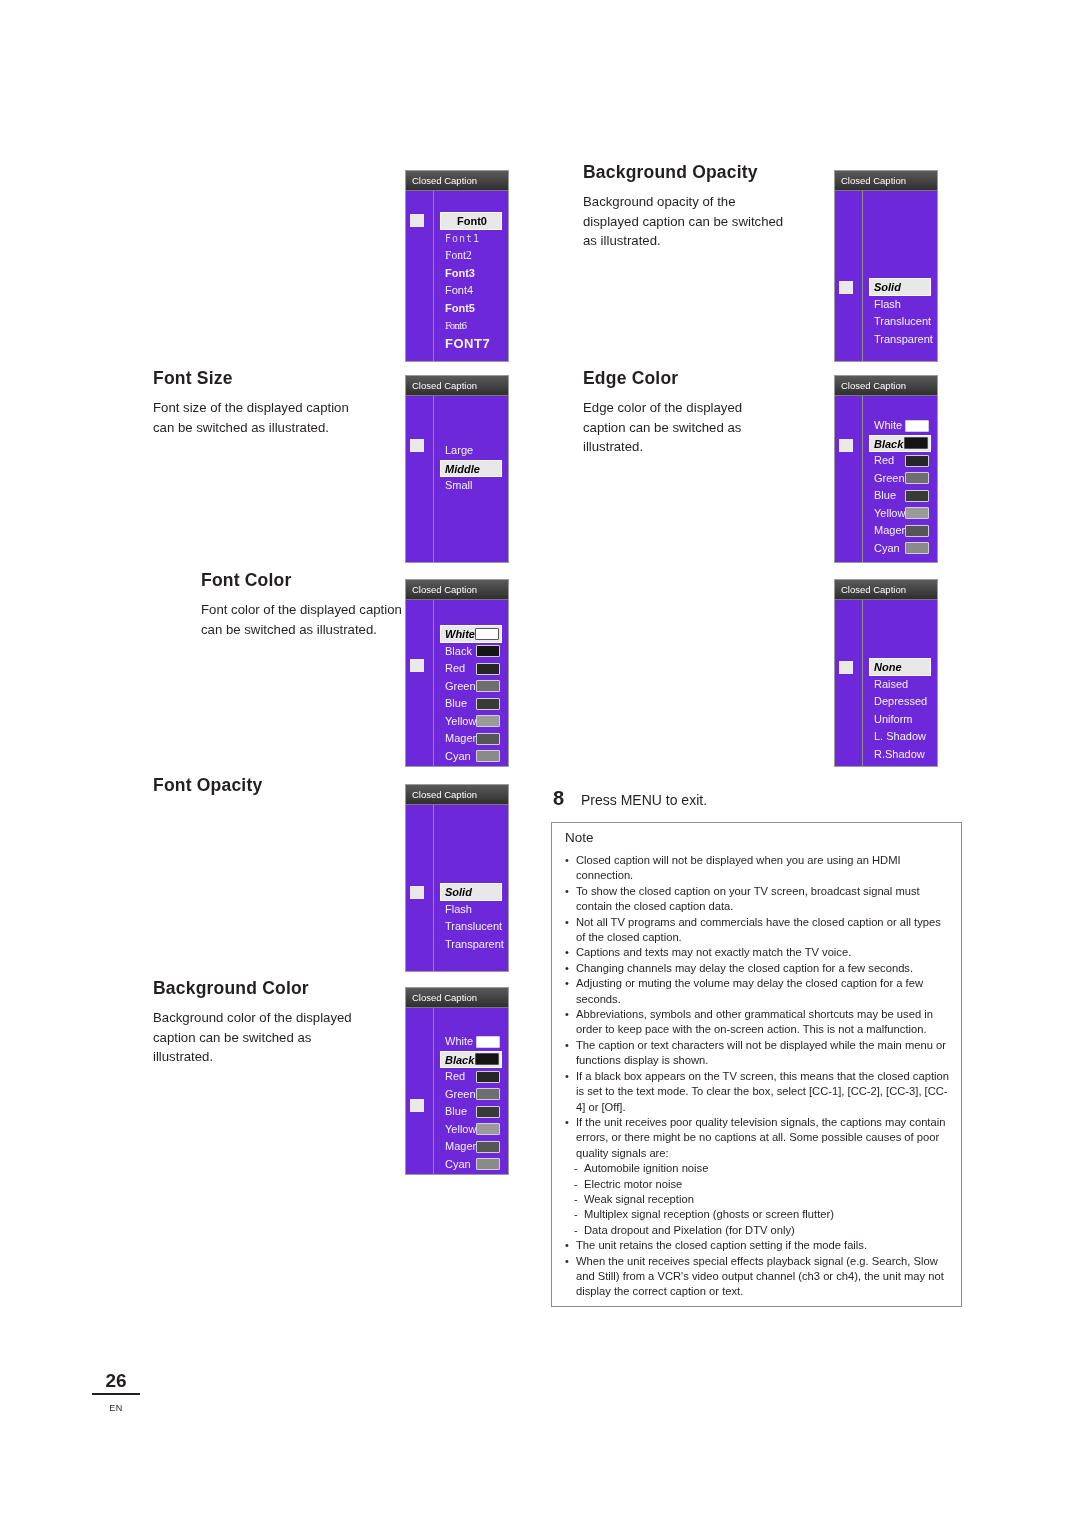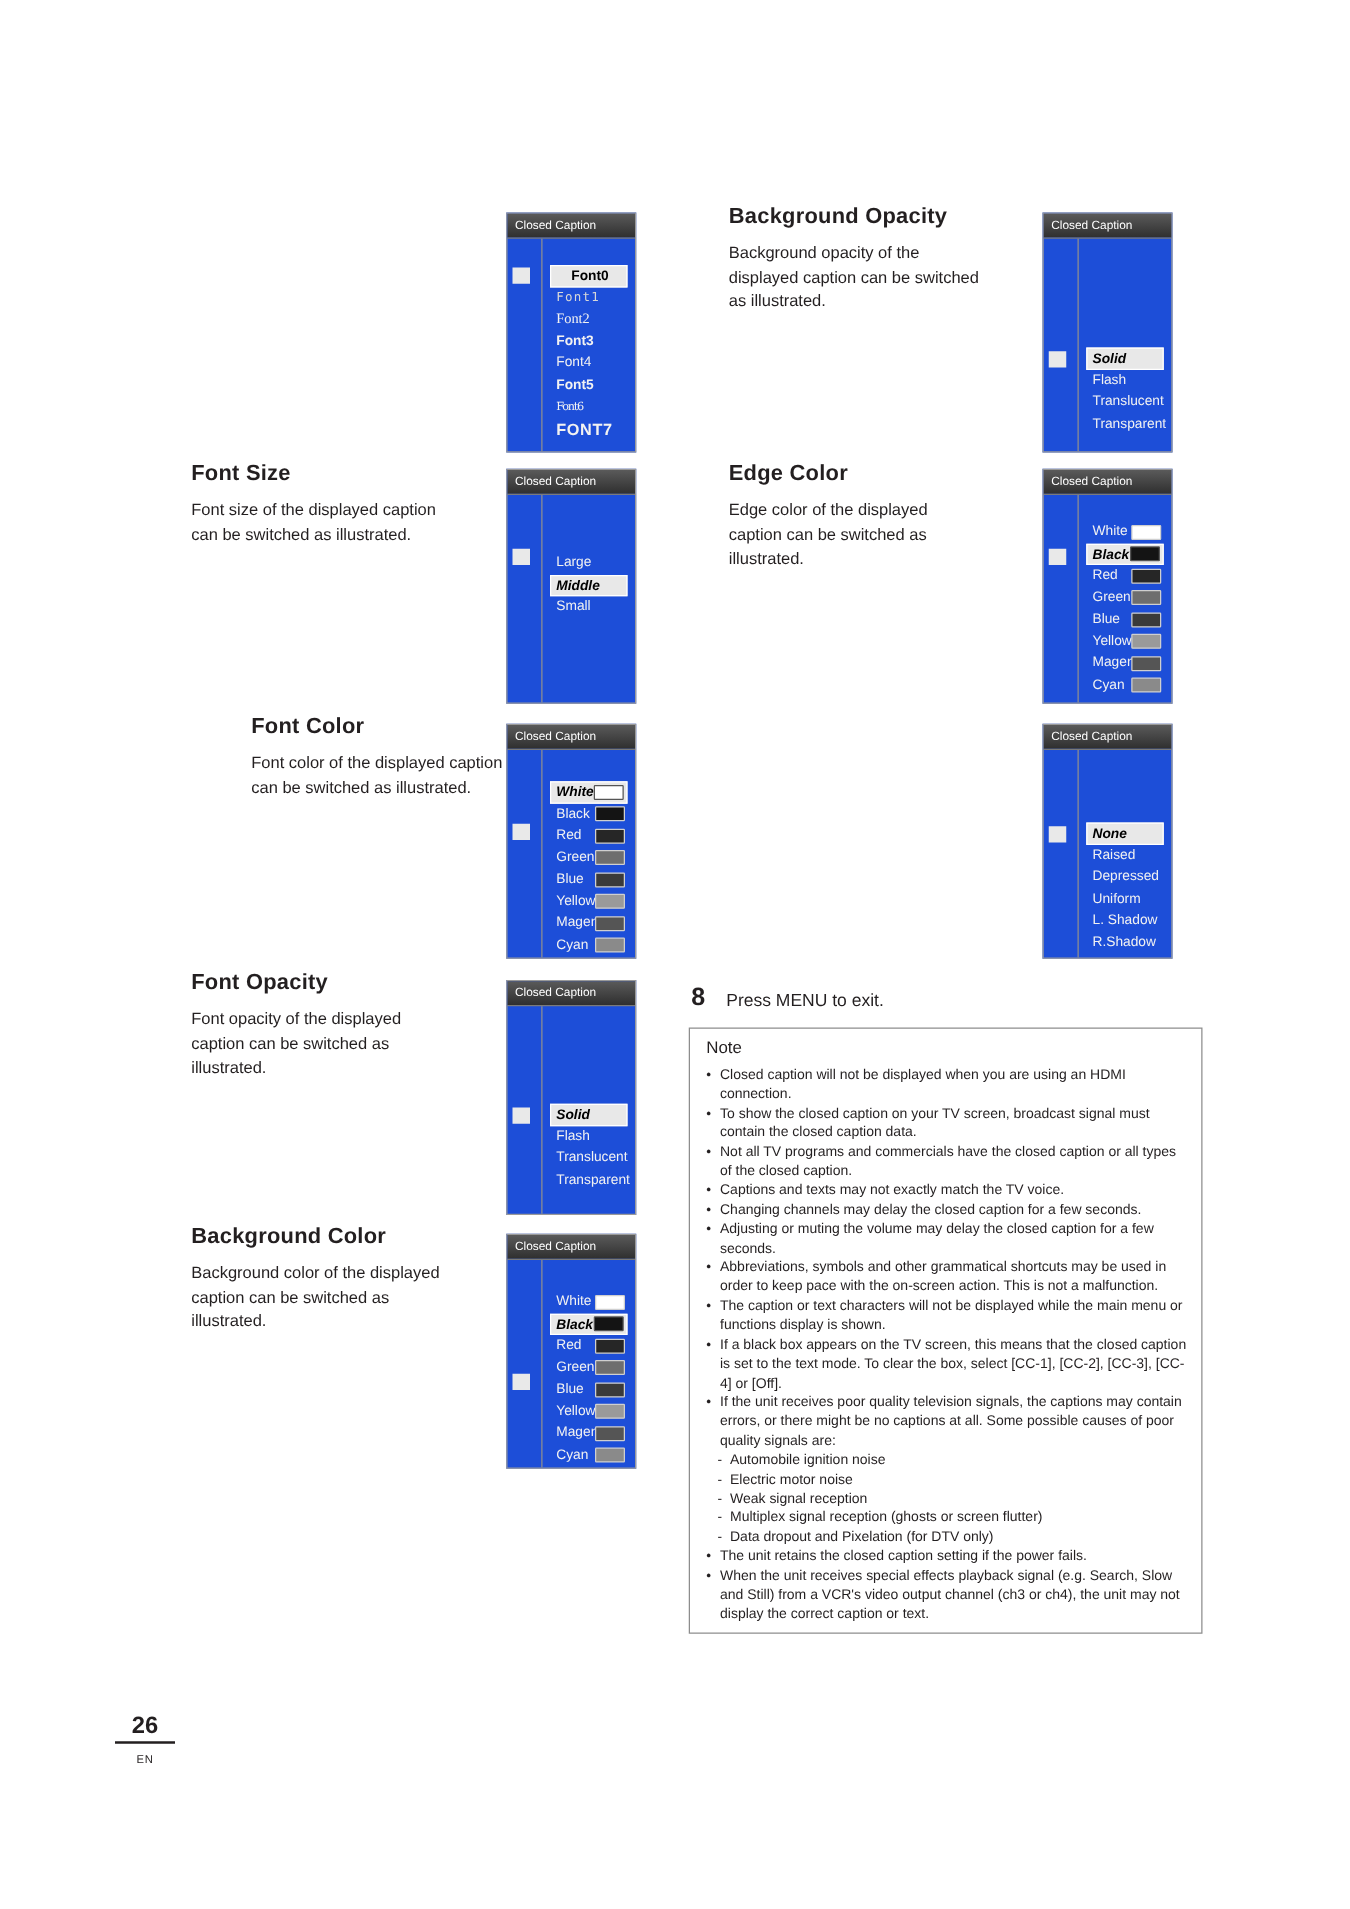--- a/index.html
+++ b/index.html
@@ -16,21 +16,21 @@
     margin:0 0 9px 0;
   }
   .sec-body{
     font-size:13.2px;line-height:19.6px;color:#231f20;margin:0;
   }
 
   .block{position:absolute;}
 
   
   .osd{
-    position:absolute;background:#1d4ed8;border:1px solid #9a9a9a;
+    position:absolute;background:#6d28d9;border:1px solid #9a9a9a;
     box-sizing:border-box;
   }
   .osd .titlebar{
     position:absolute;left:0;top:0;right:0;height:20px;
     background:linear-gradient(#5a5a5a,#2f2f2f);
     border-bottom:1px solid #7a7a7a;
     color:#fff;font-size:9.5px;line-height:20px;padding-left:6px;
     box-sizing:border-box;white-space:nowrap;
   }
   .osd .vline{
@@ -120,21 +120,20 @@
     <p class="sec-body">Font size of the displayed caption can be switched as illustrated.</p>
   </div>
 
   <div class="block" style="left:153px;top:570px;width:205px;margin-left:48px;">
     <h3 class="sec-title">Font Color</h3>
     <p class="sec-body">Font color of the displayed caption can be switched as illustrated.</p>
   </div>
 
   <div class="block" style="left:153px;top:775px;width:205px;">
     <h3 class="sec-title">Font Opacity</h3>
-    <p class="sec-body">Font opacity of the displayed caption can be switched as illustrated.</p>
   </div>
 
   <div class="block" style="left:153px;top:978px;width:205px;">
     <h3 class="sec-title">Background Color</h3>
     <p class="sec-body">Background color of the displayed caption can be switched as illustrated.</p>
   </div>
 
   <div class="block" style="left:583px;top:162px;width:205px;">
     <h3 class="sec-title">Background Opacity</h3>
     <p class="sec-body">Background opacity of the displayed caption can be switched as illustrated.</p>
@@ -273,21 +272,21 @@
       <li>Adjusting or muting the volume may delay the closed caption for a few seconds.</li>
       <li>Abbreviations, symbols and other grammatical shortcuts may be used in order to keep pace with the on-screen action. This is not a malfunction.</li>
       <li>The caption or text characters will not be displayed while the main menu or functions display is shown.</li>
       <li>If a black box appears on the TV screen, this means that the closed caption is set to the text mode. To clear the box, select [CC-1], [CC-2], [CC-3], [CC-4] or [Off].</li>
       <li>If the unit receives poor quality television signals, the captions may contain errors, or there might be no captions at all. Some possible causes of poor quality signals are:</li>
       <li class="dash">Automobile ignition noise</li>
       <li class="dash">Electric motor noise</li>
       <li class="dash">Weak signal reception</li>
       <li class="dash">Multiplex signal reception (ghosts or screen flutter)</li>
       <li class="dash">Data dropout and Pixelation (for DTV only)</li>
-      <li>The unit retains the closed caption setting if the power fails.</li>
+      <li>The unit retains the closed caption setting if the mode fails.</li>
       <li>When the unit receives special effects playback signal (e.g. Search, Slow and Still) from a VCR's video output channel (ch3 or ch4), the unit may not display the correct caption or text.</li>
     </ul>
   </div>
 
   <div class="pagenum">
     <span class="n">26</span>
     <div class="rule"></div>
     <span class="en">EN</span>
   </div>
 

